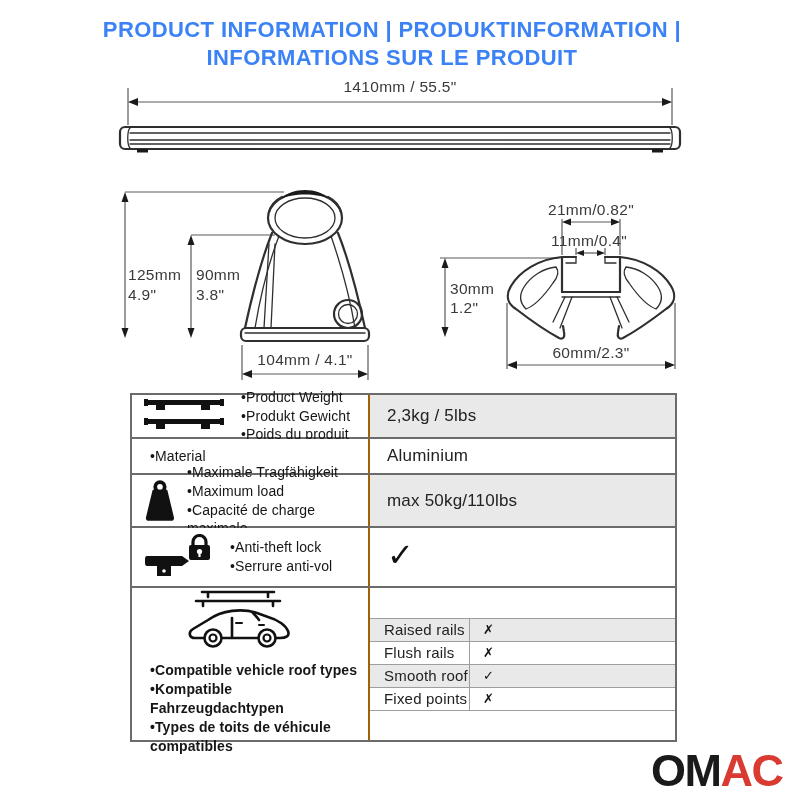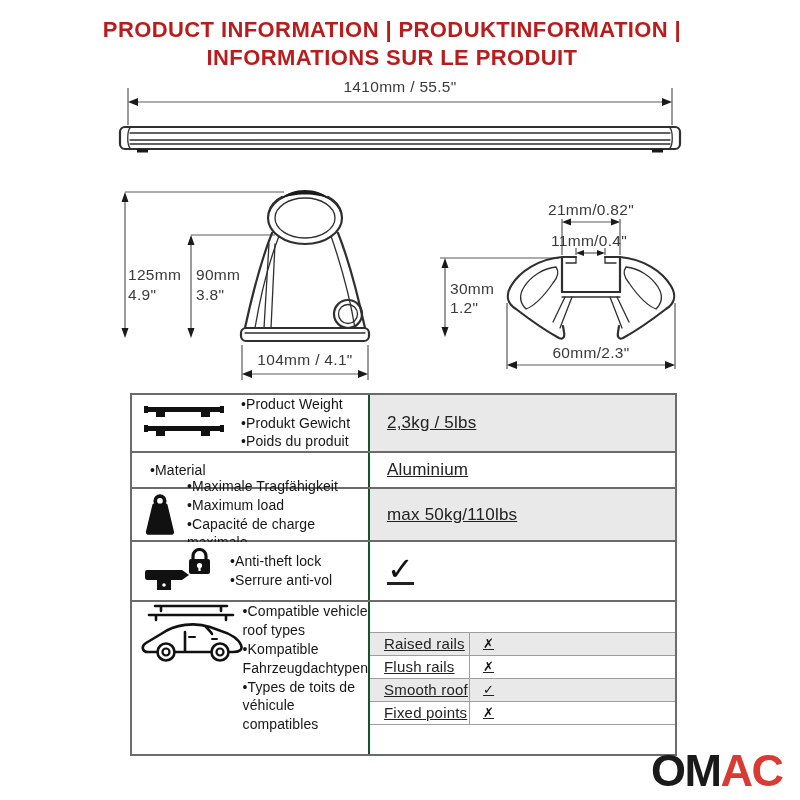--- a/index.html
+++ b/index.html
@@ -1,41 +1,41 @@
 <!DOCTYPE html>
 <html><head>
 <meta charset="utf-8">
 <style>
   html,body{margin:0;padding:0;background:#fff;}
   .canvas{position:relative;width:800px;height:800px;background:#fff;overflow:hidden;
           font-family:"Liberation Sans",sans-serif;}
   
   .title{position:absolute;top:16px;left:0;right:16px;text-align:center;
-         font-weight:bold;font-size:22px;line-height:1.25;color:#b91c1c;letter-spacing:.4px;}
+         font-weight:bold;font-size:22px;line-height:1.25;color:#3b82f6;letter-spacing:.4px;}
   
   svg.draw{position:absolute;overflow:visible;}
   svg.draw text{font-family:"Liberation Sans",sans-serif;font-size:15.5px;fill:#3a3a3a;letter-spacing:.3px;}
   #bar-svg{left:105px;top:76px;}
   #foot-svg{left:112px;top:178px;}
   #profile-svg{left:423px;top:193px;}
   .dim{stroke:#5a5a5a;stroke-width:1.2;fill:none;}
   .obj{stroke:#2f2f2f;stroke-width:2.2;fill:none;stroke-linecap:round;stroke-linejoin:round;}
   .obj-thin{stroke:#2f2f2f;stroke-width:1.3;fill:none;stroke-linecap:round;}
   .arr{fill:#1a1a1a;stroke:none;}
   
   .spec-table{position:absolute;left:130px;top:393px;width:547px;box-sizing:border-box;
               border:2px solid #6b6b6b;background:#fff;}
   .trow{display:flex;box-sizing:border-box;border-top:2px solid #6b6b6b;}
   .trow:first-child{border-top:none;}
-  .r1{height:56px}.r2{height:36px}.r3{height:53px}.r4{height:60px}.r5{height:154px}
+  .r1{height:42px}.r2{height:36px}.r3{height:53px}.r4{height:60px}.r5{height:154px}
   .cl{width:236px;box-sizing:border-box;display:flex;align-items:center;padding-left:12px;background:#fff;}
   .cl.material{padding-left:18px;}
-  .cl.col{align-items:flex-start;justify-content:flex-end;padding-left:18px;}
-  .cv{flex:1;box-sizing:border-box;border-left:2px solid #14532d;display:flex;align-items:center;
-      padding-left:17px;font-size:17px;color:#222;letter-spacing:.2px;text-decoration:underline;}
+  .cl.col{flex-direction:column;align-items:flex-start;justify-content:flex-start;padding-left:18px;font-weight:bold;}
+  .cv{flex:1;box-sizing:border-box;border-left:2px solid #a16207;display:flex;align-items:center;
+      padding-left:17px;font-size:17px;color:#222;letter-spacing:.2px;}
   .cv.nopad{padding:0;}
   .gray{background:#e9e9e9;}
   .lbl{font-size:14px;line-height:1.35;color:#161616;letter-spacing:.1px;}
   .m17{margin-left:17px}.m11{margin-left:11px}.m9{margin-left:20px}
   .caricon{margin-left:36px;margin-bottom:7px;}
   .bigcheck{font-size:32px;font-weight:bold;font-family:"DejaVu Sans",sans-serif;color:#111;margin-top:-4px;}
   
   .sub{display:flex;flex-direction:column;justify-content:center;width:100%;height:100%;box-sizing:border-box;padding:3px 0;}
   .band{display:flex;height:24px;box-sizing:border-box;border-top:1px solid #9e9e9e;border-bottom:1px solid #9e9e9e;background:#fff;}
   .band + .band{margin-top:-1px;}

